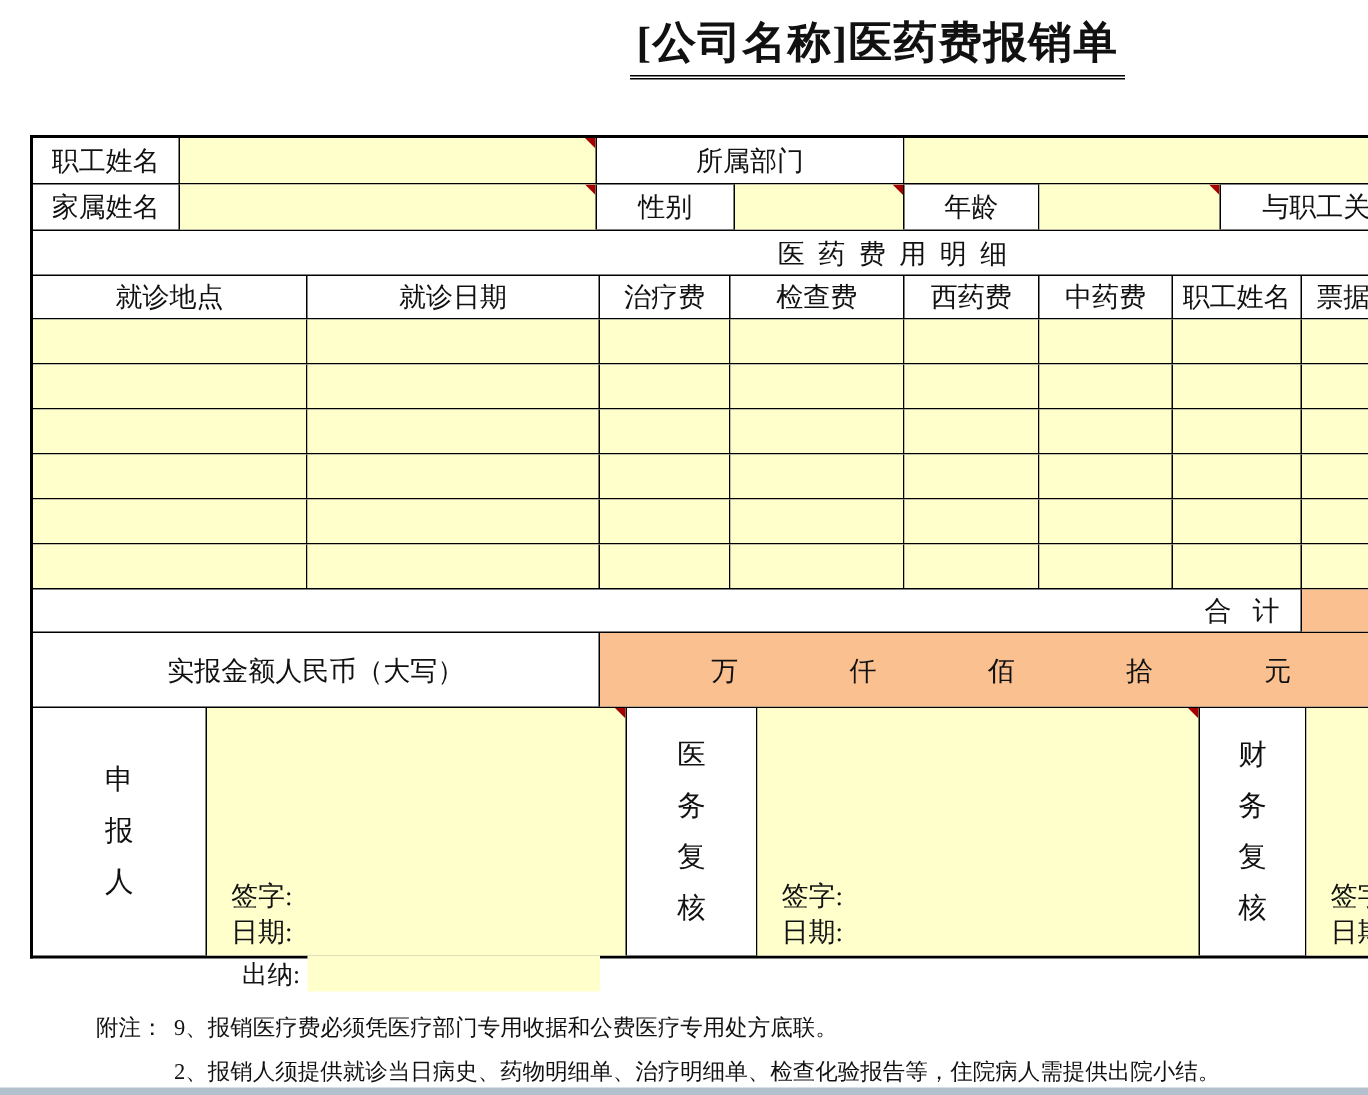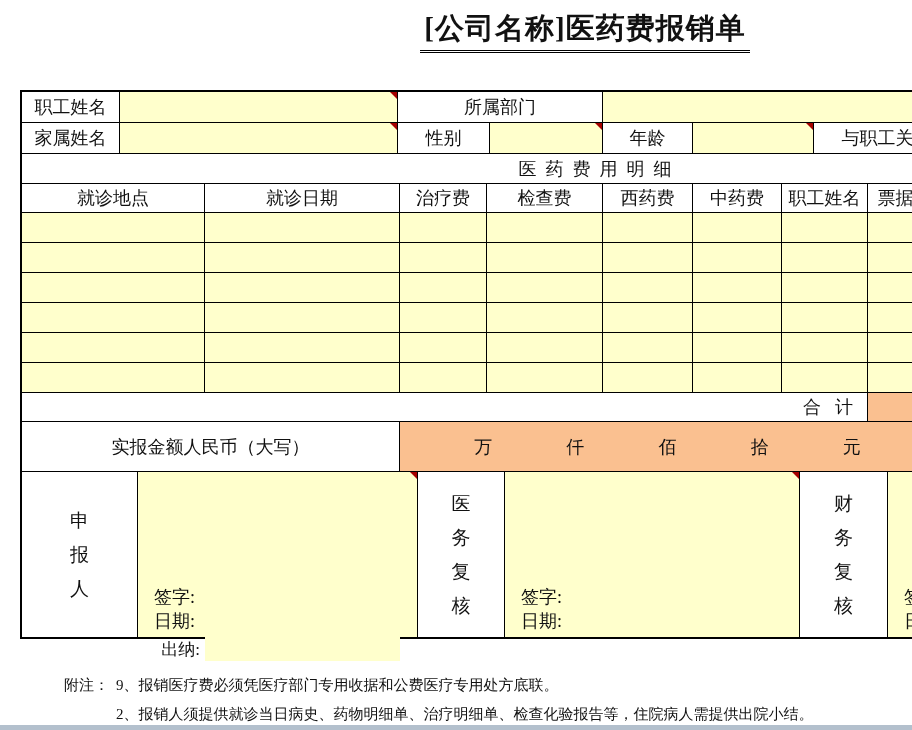--- a/index.html
+++ b/index.html
@@ -197,21 +197,21 @@
       <div class="cell role-cell" style="width:87px">
         <div class="role-text">医务复核</div>
       </div>
       <div class="cell yellow sign-cell" style="width:295px">
         <span class="tri"></span>
         <div class="sign-lines">
           <div>签字:</div>
           <div>日期:</div>
         </div>
       </div>
-      <div class="cell role-cell" style="width:88px">
+      <div class="cell role-cell" style="width:71px">
         <div class="role-text">财务复核</div>
       </div>
       <div class="cell yellow sign-cell last" style="flex:1">
         <div class="sign-lines">
           <div>签字:</div>
           <div>日期:</div>
         </div>
       </div>
     </div>
 

